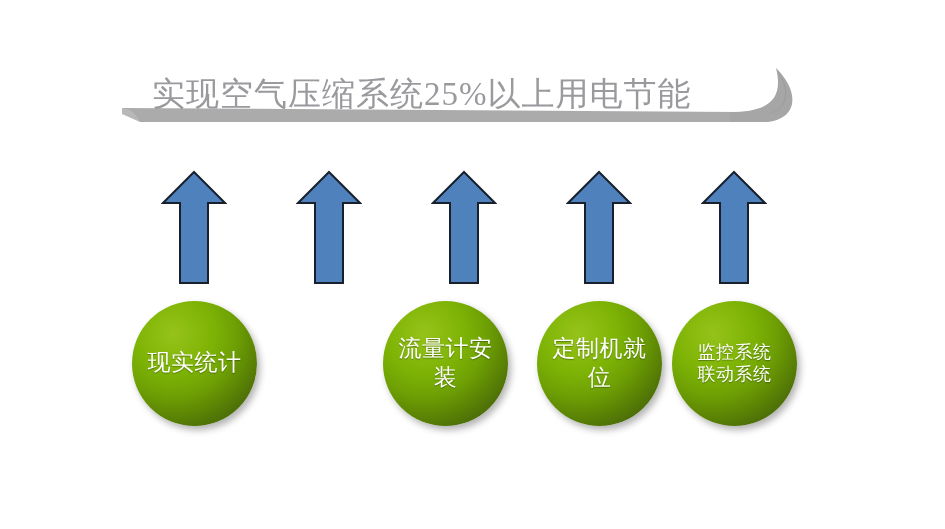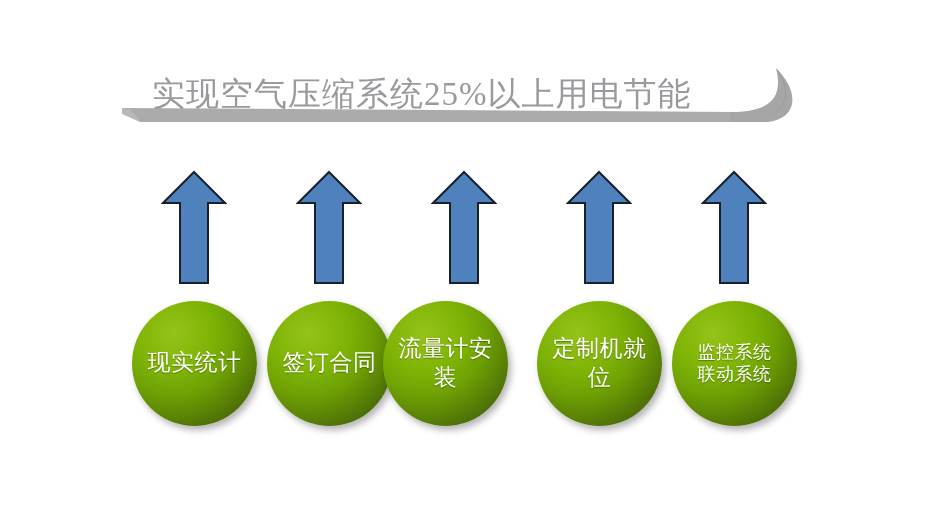--- a/index.html
+++ b/index.html
@@ -139,23 +139,20 @@
   </div>
   <div class="arrow" style="left:701px">
     <svg viewBox="0 0 66 116" aria-hidden="true">
       <path d="M 33,2 L 64,33 L 47,33 L 47,113 L 19,113 L 19,33 L 2,33 Z" fill="#4f81bd" stroke="#17202b" stroke-width="2" stroke-linejoin="miter"></path>
     </svg>
   </div>
 
   <div class="node" style="left:132px">
     <span class="node-label">现实统计</span>
   </div>
-  <div class="node" style="left:267px">
-    <span class="node-label">签订合同</span>
-  </div>
   <div class="node" style="left:383px">
     <span class="node-label">流量计安装</span>
   </div>
   <div class="node" style="left:672px">
     <span class="node-label two-line">监控系统
 联动系统</span>
   </div>
   <div class="node" style="left:537px">
     <span class="node-label">定制机就位</span>
   </div>

